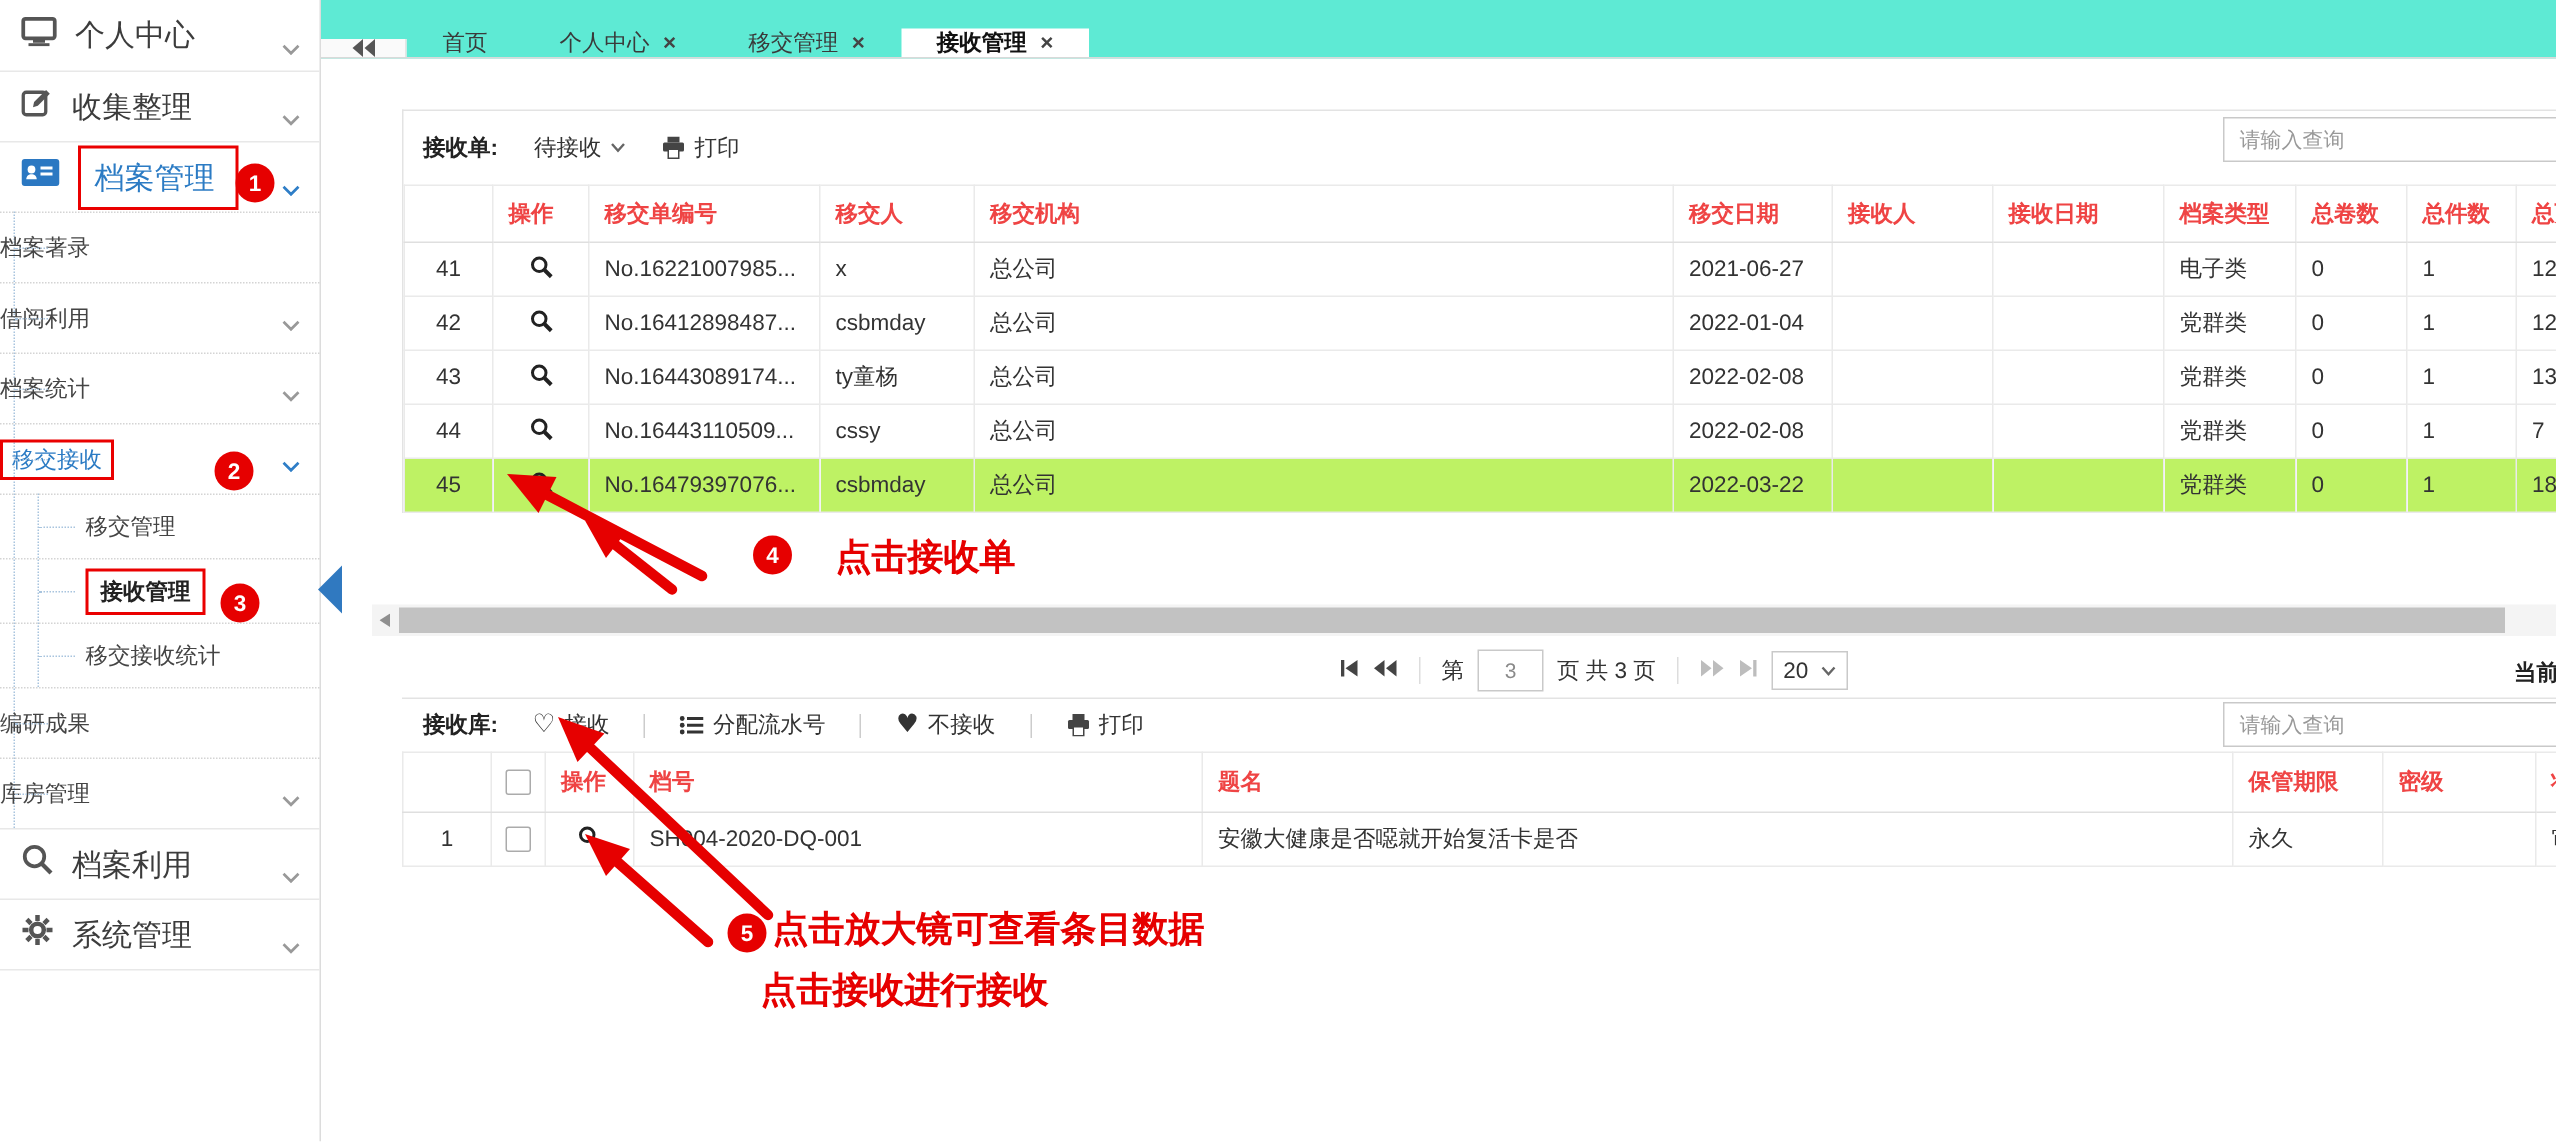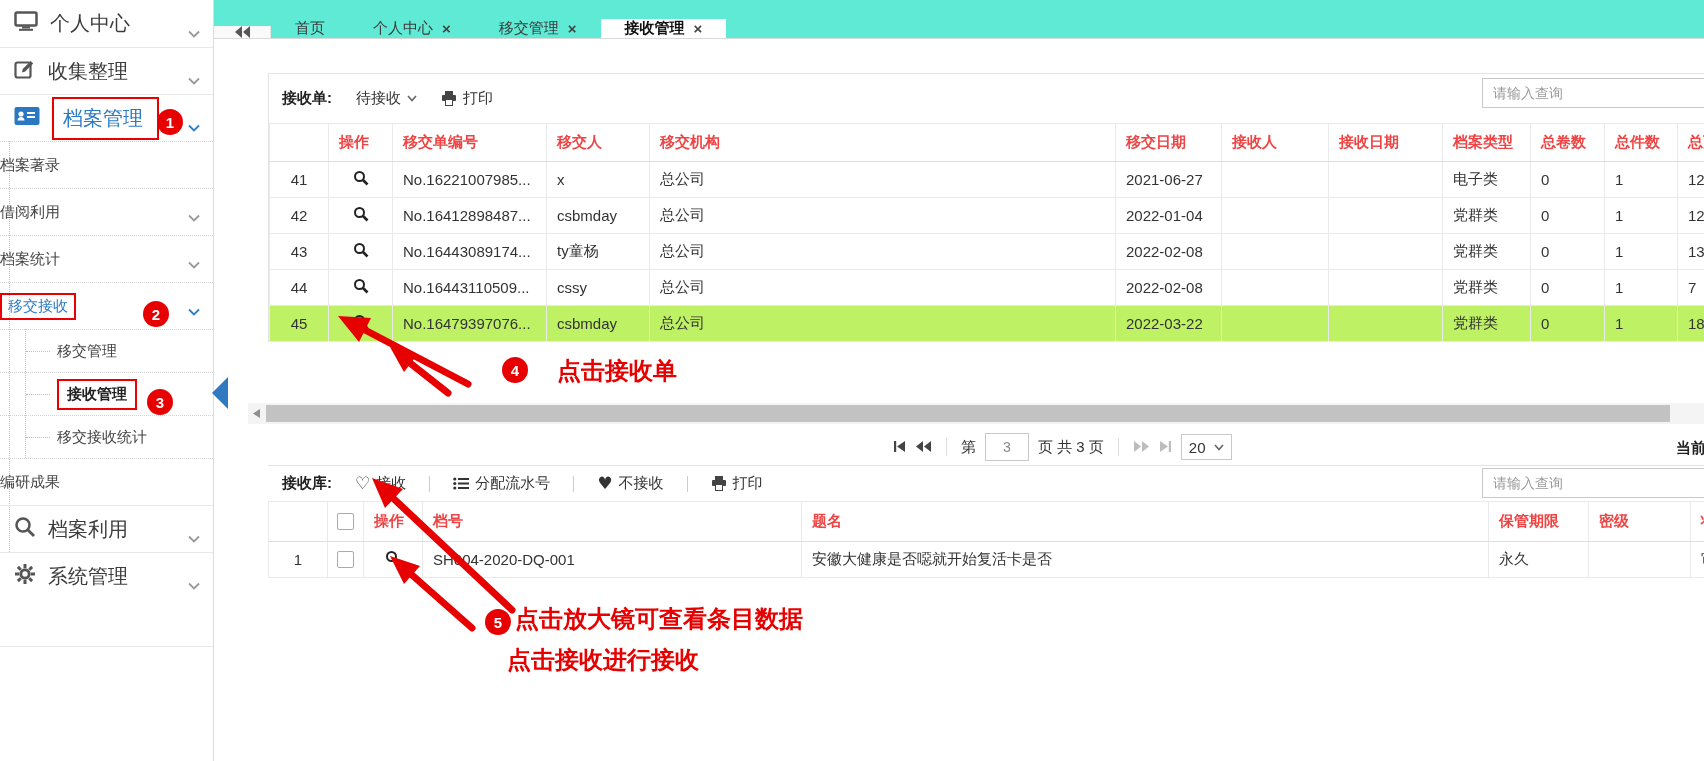--- a/index.html
+++ b/index.html
@@ -179,20 +179,26 @@
   </div>
 
   <div class="srow lvl2 sep-dot">
     <span>移交接收统计</span>
   </div>
 
   <div class="srow lvl1 sep-dot">
     <span>编研成果</span>
   </div>
 
+  <div class="srow lvl1 sep-dot">
+    <span>库房管理</span>
+    <span class="chev"><svg width="12" height="8">
+          <polyline points="1,1.5 6,6.5 11,1.5" fill="none" stroke="#999" stroke-width="1.8"></polyline>
+        </svg></span>
+  </div>
 
   <div class="srow lvl0 sep-solid">
     <span>
       <svg width="22" height="22">
           <circle cx="9" cy="9" r="6.5" fill="none" stroke="#555" stroke-width="2.5"></circle>
           <line x1="13.7" y1="13.7" x2="20" y2="20" stroke="#555" stroke-width="2.8"></line>
         </svg>
     </span>
     <span>档案利用</span>
     <span class="chev"><svg width="12" height="8">

